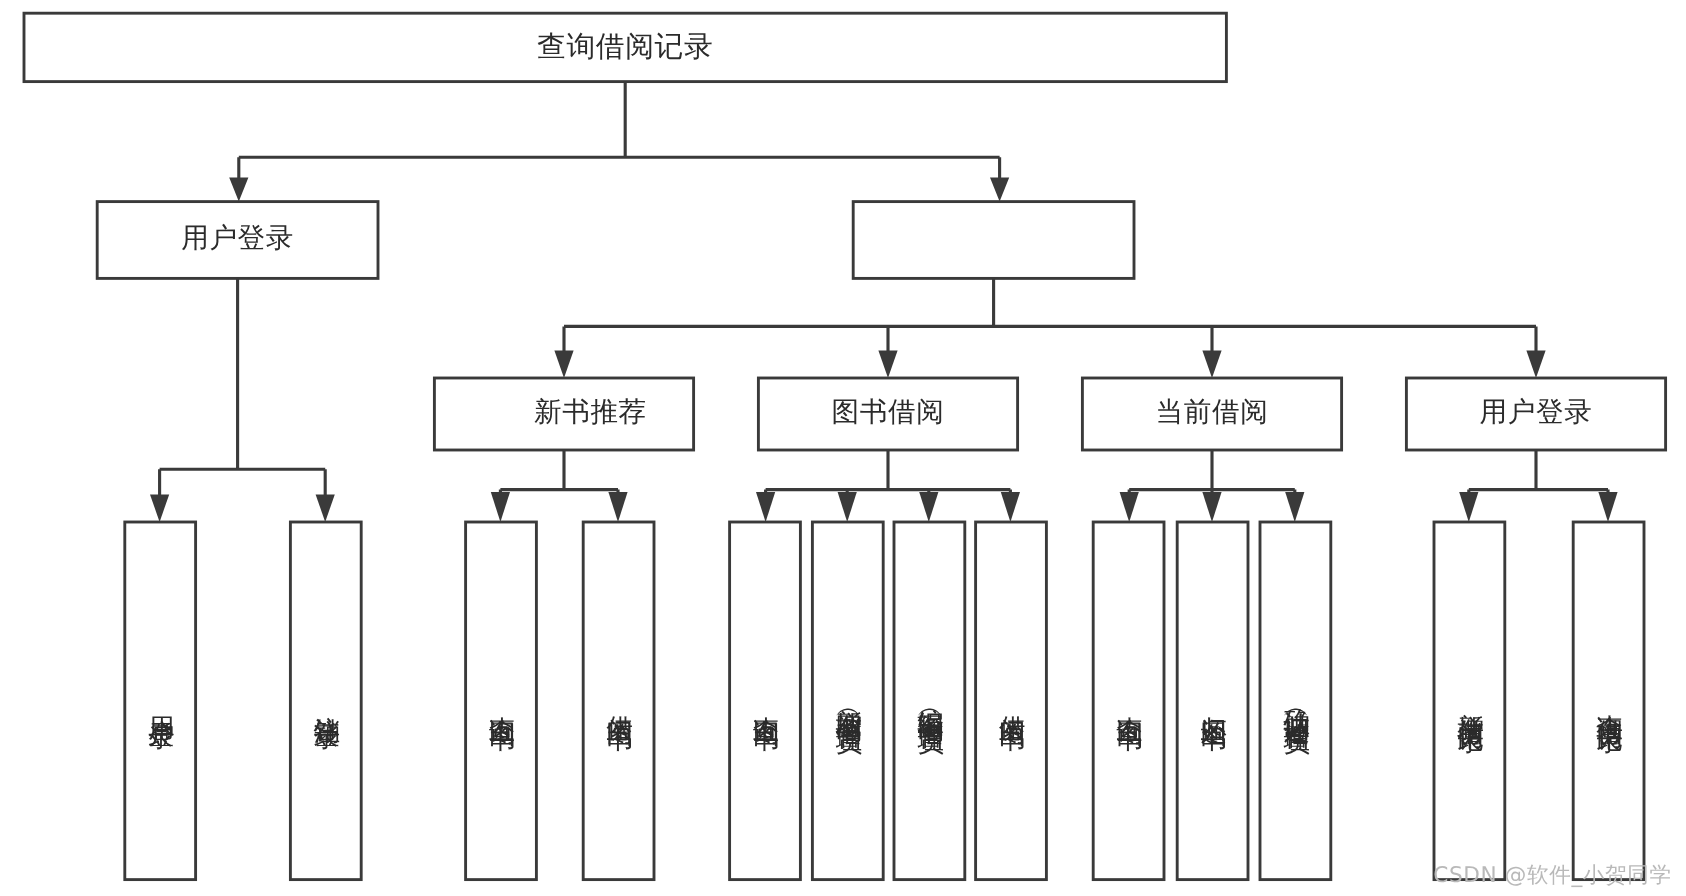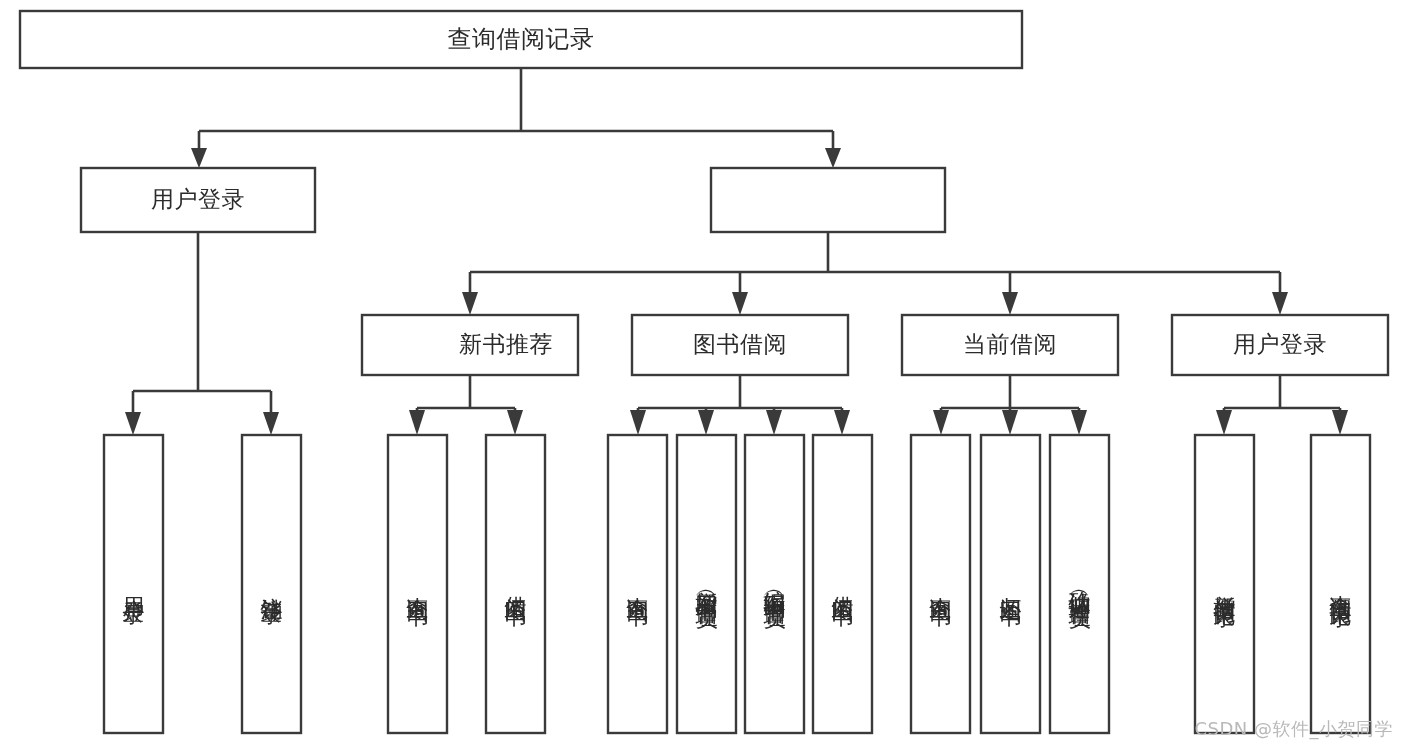--- a/index.html
+++ b/index.html
@@ -145,21 +145,21 @@
     <rect class="node-box" x="1050" y="435" width="59" height="298"></rect>
 
     <rect class="node-box" x="1195" y="435" width="59" height="298"></rect>
     <rect class="node-box" x="1311" y="435" width="59" height="298"></rect>
   </svg>
 
   <div class="node-label horizontal title" style="left:20px; top:11px; width:1002px; height:57px;">查询借阅记录</div>
 
   <div class="node-label horizontal" style="left:81px; top:168px; width:234px; height:64px;">用户登录</div>
 
-  <div class="node-label horizontal" style="left:376px; top:315px; width:260px; height:60px;">新书推荐</div>
+  <div class="node-label horizontal" style="left:362px; top:315px; width:260px; height:60px;">新书推荐</div>
   <div class="node-label horizontal" style="left:632px; top:315px; width:216px; height:60px;">图书借阅</div>
   <div class="node-label horizontal" style="left:902px; top:315px; width:216px; height:60px;">当前借阅</div>
   <div class="node-label horizontal" style="left:1172px; top:315px; width:216px; height:60px;">用户登录</div>
 
   <div class="node-label vertical" style="left:104px; top:435px; width:59px; height:298px;">用户登录</div>
   <div class="node-label vertical" style="left:242px; top:435px; width:59px; height:298px;">注销登录</div>
 
   <div class="node-label vertical" style="left:388px; top:435px; width:59px; height:298px;">查询图书</div>
   <div class="node-label vertical" style="left:486px; top:435px; width:59px; height:298px;">借阅图书</div>
 

